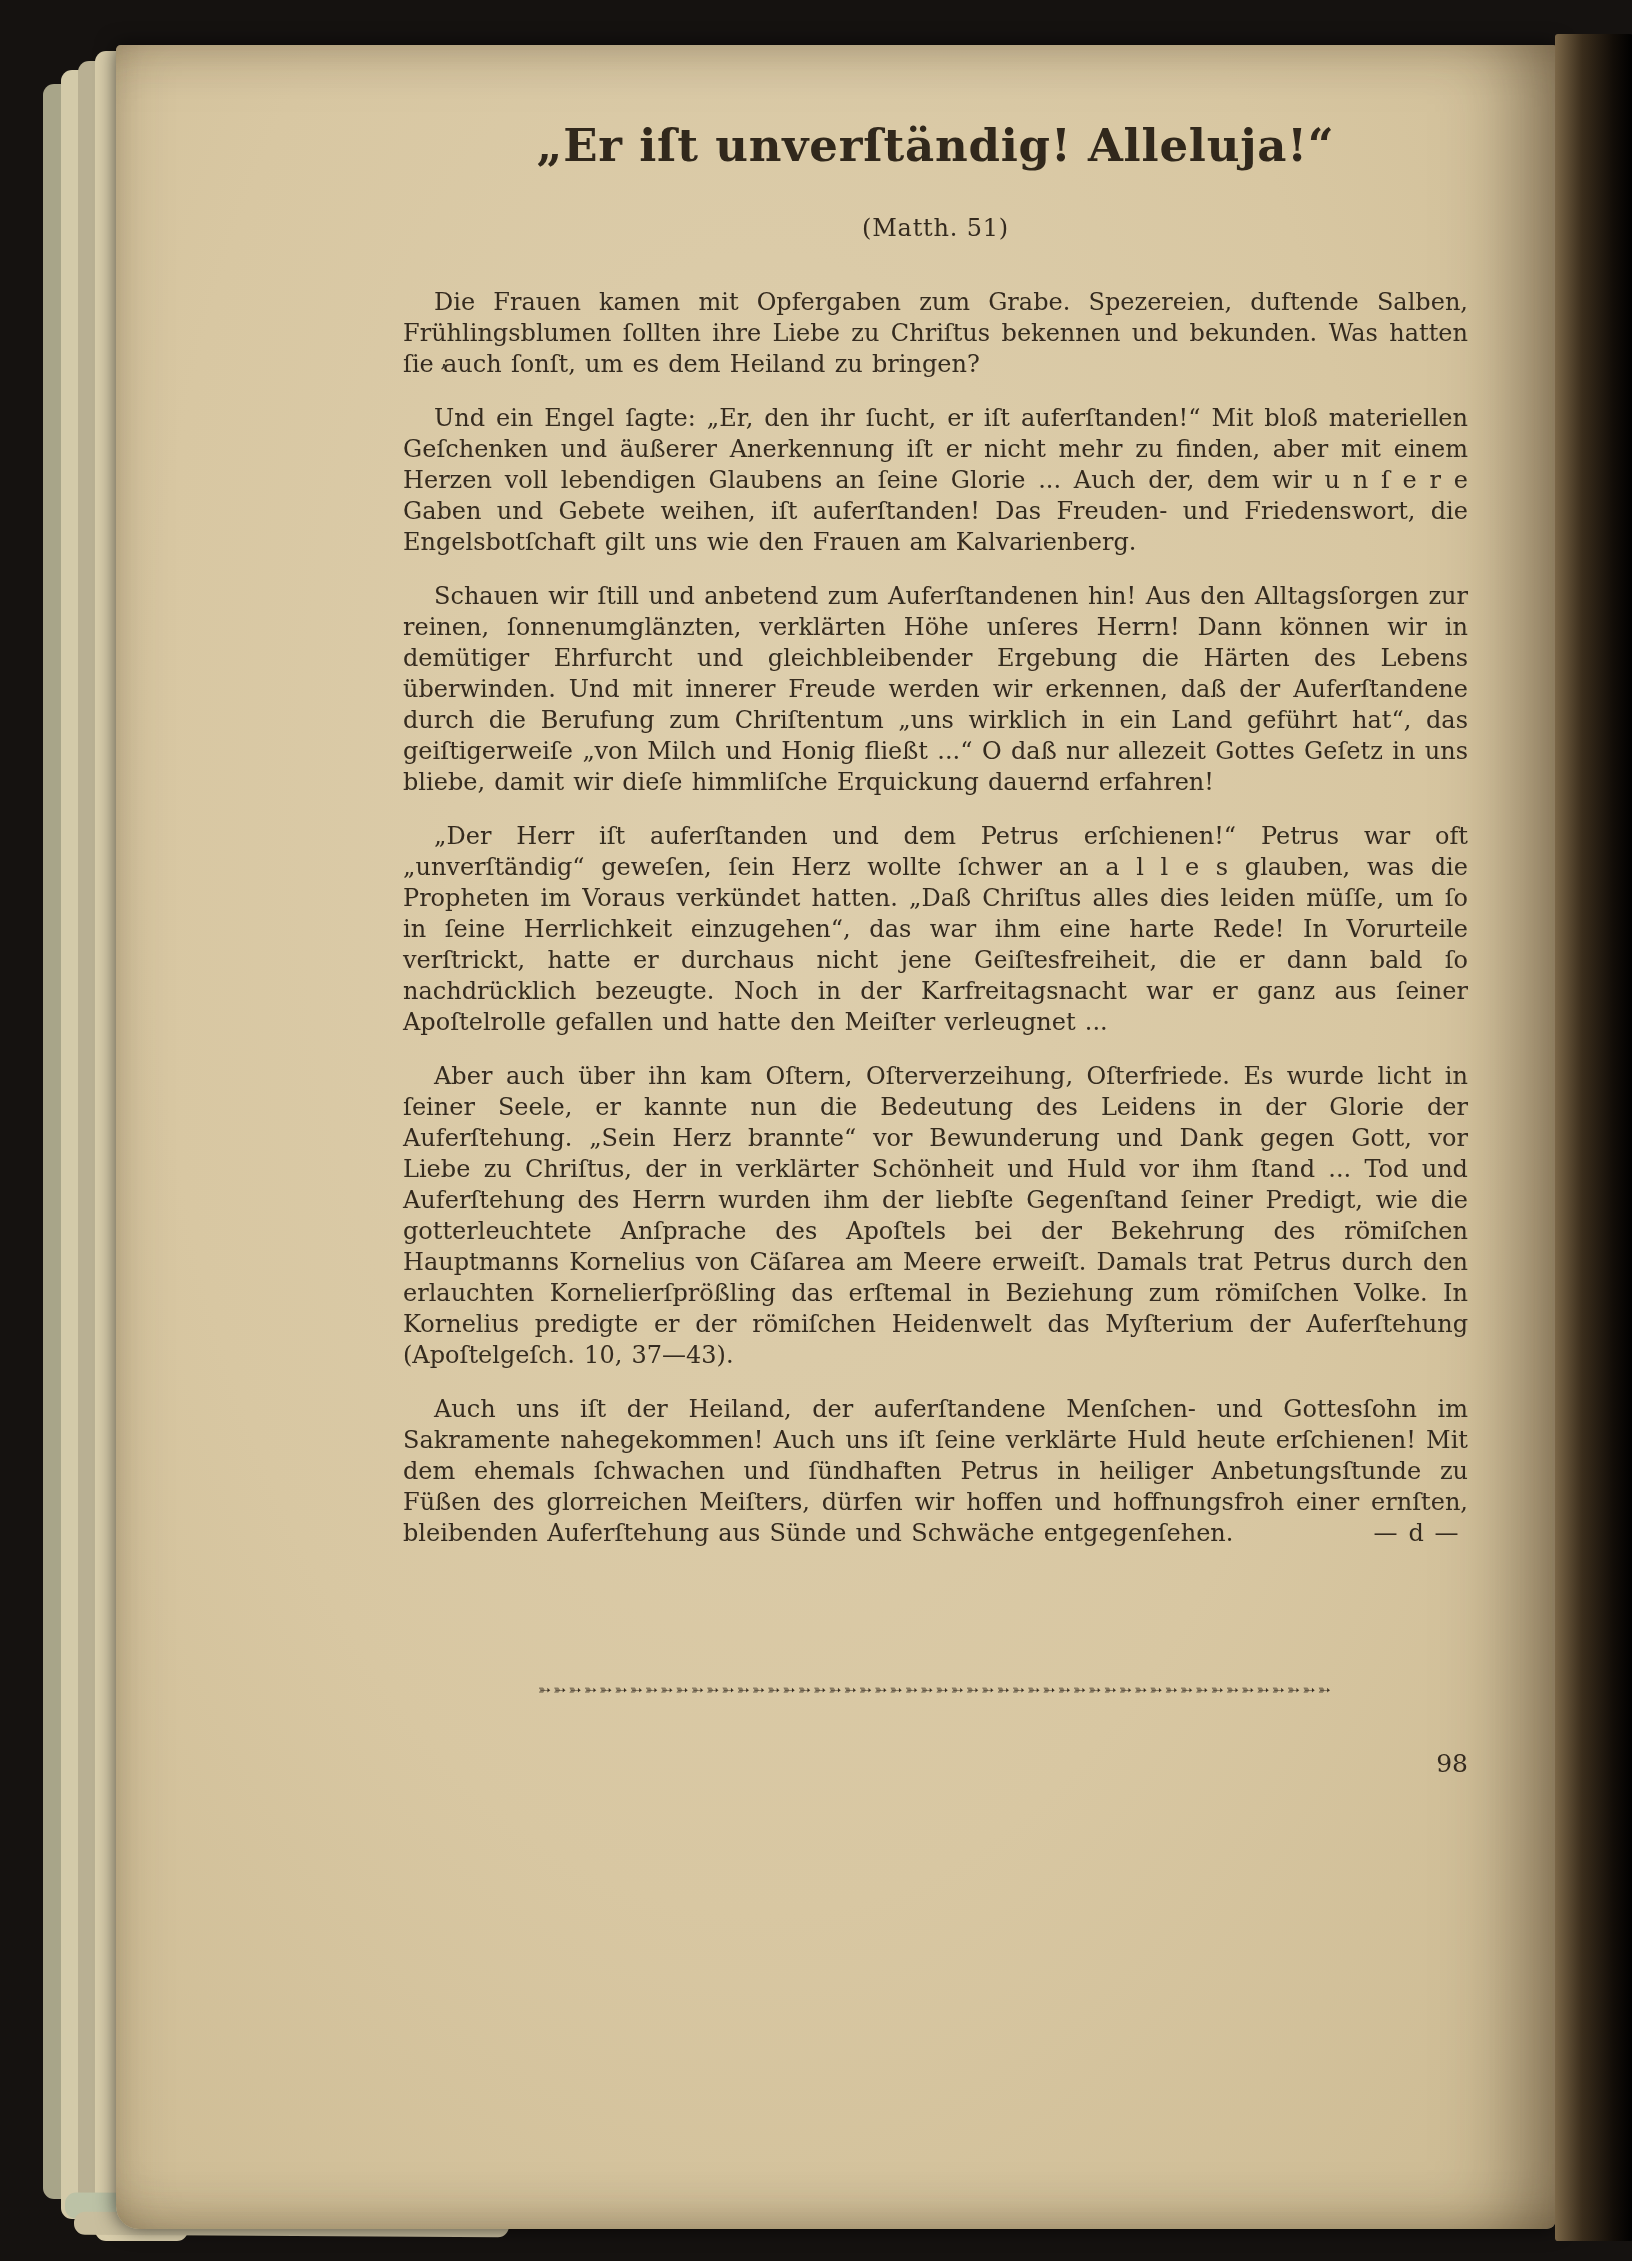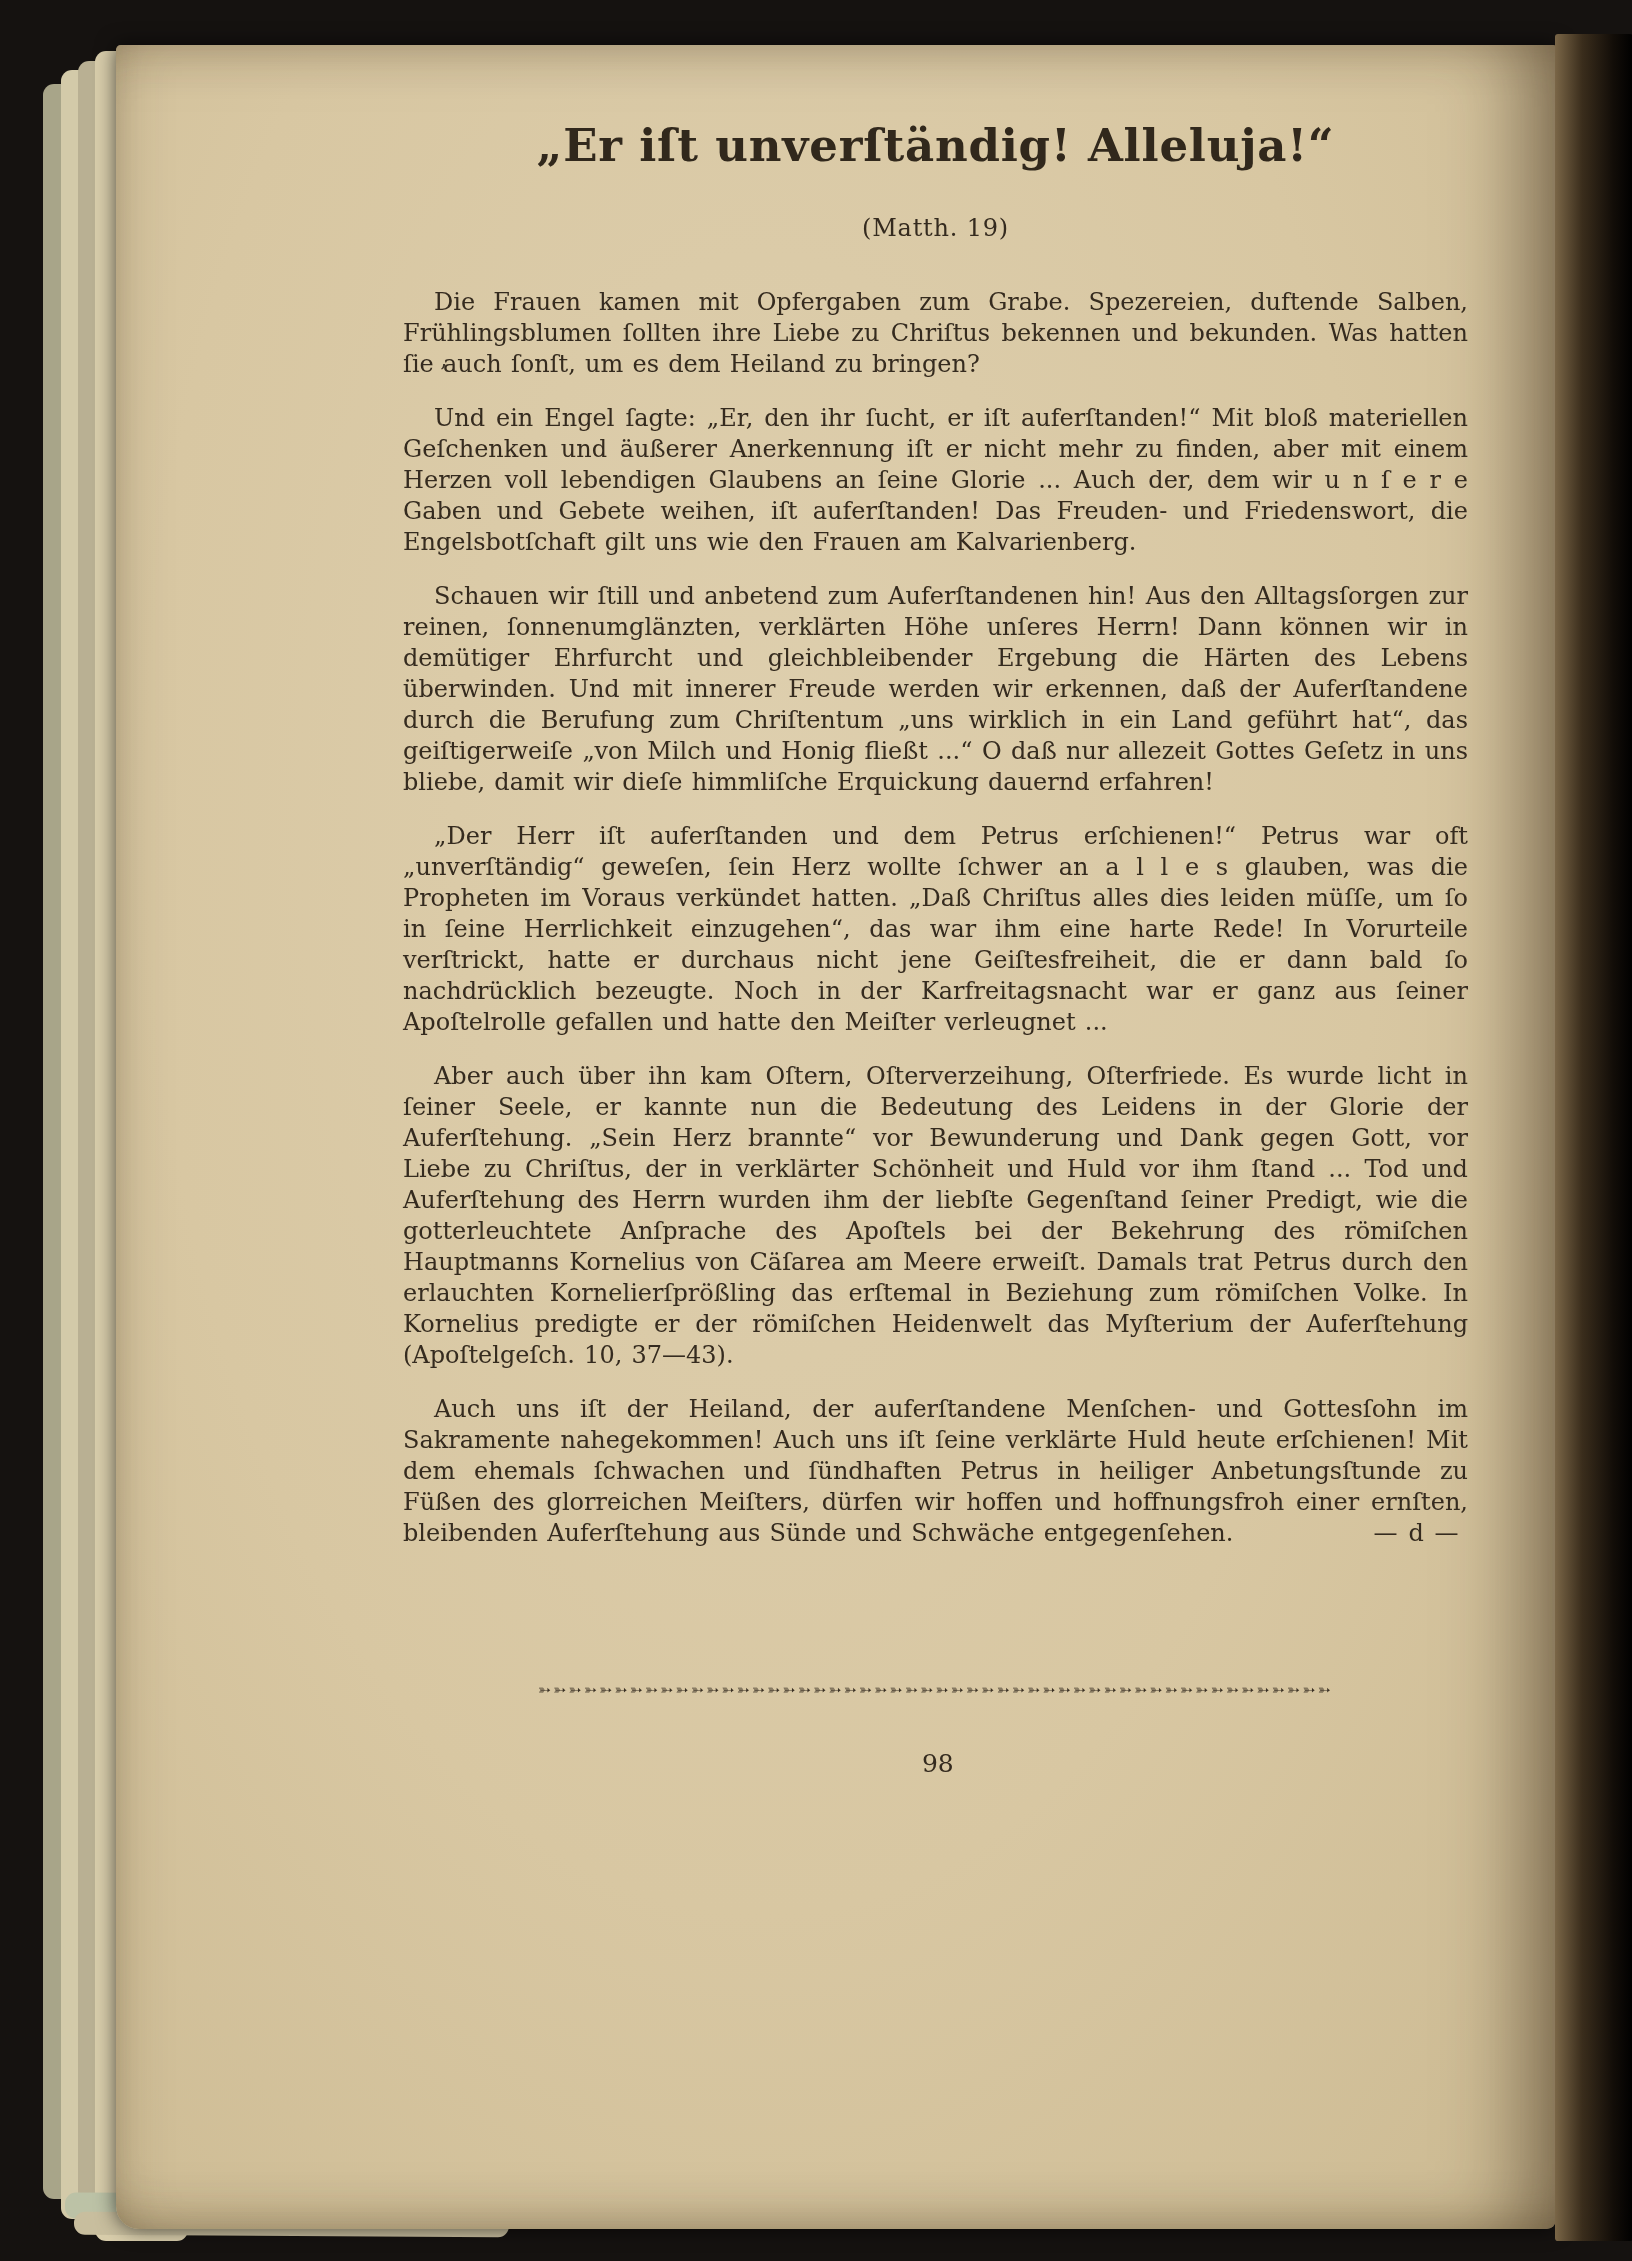--- a/index.html
+++ b/index.html
@@ -61,40 +61,40 @@
     position:absolute; right:7.8px; bottom:1.6px;
     font-size:24px; letter-spacing:1.6px;
   }
   .divider {
     margin-top:132px; text-align:center;
     font-family:"DejaVu Sans", sans-serif;
     font-size:15.5px; letter-spacing:2.3px; white-space:nowrap; overflow:hidden;
     color:#3a3024;
   }
   .page-number {
-    margin-top:50px; text-align:center; font-size:25px; padding-left:4.7px;
+    margin-top:50px; text-align:right; font-size:25px; padding-left:4.7px;
     color:#352b1f;
   }
 </style>
 </head>
 <body>
 
 <div class="scene">
 
   <div class="page-edge e1"></div>
   <div class="page-edge e2"></div>
   <div class="page-edge e3"></div>
   <div class="page-edge e4"></div>
   <div class="page-edge b2"></div>
   <div class="page-edge b1"></div>
 
   <div class="page">
     <div class="content">
       <h1 class="title">„Er iſt unverſtändig! Alleluja!“</h1>
-      <div class="subtitle">(Matth. 19)</div>
+      <div class="subtitle">(Matth. 51)</div>
       <span class="stray">‚</span>
 
       <p class="para first">Die Frauen kamen mit Opfergaben zum Grabe. Spezereien, duftende Salben, Frühlingsblumen ſollten ihre Liebe zu Chriſtus bekennen und bekunden. Was hatten ſie auch ſonſt, um es dem Heiland zu bringen?</p>
       <p class="para">Und ein Engel ſagte: „Er, den ihr ſucht, er iſt auferſtanden!“ Mit bloß materiellen Geſchenken und äußerer Anerkennung iſt er nicht mehr zu finden, aber mit einem Herzen voll lebendigen Glaubens an ſeine Glorie ... Auch der, dem wir u n ſ e r e Gaben und Gebete weihen, iſt auferſtanden! Das Freuden- und Friedenswort, die Engelsbotſchaft gilt uns wie den Frauen am Kalvarienberg.</p>
       <p class="para">Schauen wir ſtill und anbetend zum Auferſtandenen hin! Aus den Alltagsſorgen zur reinen, ſonnenumglänzten, verklärten Höhe unſeres Herrn! Dann können wir in demütiger Ehrfurcht und gleichbleibender Ergebung die Härten des Lebens überwinden. Und mit innerer Freude werden wir erkennen, daß der Auferſtandene durch die Berufung zum Chriſtentum „uns wirklich in ein Land geführt hat“, das geiſtigerweiſe „von Milch und Honig fließt ...“ O daß nur allezeit Gottes Geſetz in uns bliebe, damit wir dieſe himmliſche Erquickung dauernd erfahren!</p>
       <p class="para">„Der Herr iſt auferſtanden und dem Petrus erſchienen!“ Petrus war oft „unverſtändig“ geweſen, ſein Herz wollte ſchwer an a l l e s glauben, was die Propheten im Voraus verkündet hatten. „Daß Chriſtus alles dies leiden müſſe, um ſo in ſeine Herrlichkeit einzugehen“, das war ihm eine harte Rede! In Vorurteile verſtrickt, hatte er durchaus nicht jene Geiſtesfreiheit, die er dann bald ſo nachdrücklich bezeugte. Noch in der Karfreitagsnacht war er ganz aus ſeiner Apoſtelrolle gefallen und hatte den Meiſter verleugnet ...</p>
       <p class="para">Aber auch über ihn kam Oſtern, Oſterverzeihung, Oſterfriede. Es wurde licht in ſeiner Seele, er kannte nun die Bedeutung des Leidens in der Glorie der Auferſtehung. „Sein Herz brannte“ vor Bewunderung und Dank gegen Gott, vor Liebe zu Chriſtus, der in verklärter Schönheit und Huld vor ihm ſtand ... Tod und Auferſtehung des Herrn wurden ihm der liebſte Gegenſtand ſeiner Predigt, wie die gotterleuchtete Anſprache des Apoſtels bei der Bekehrung des römiſchen Hauptmanns Kornelius von Cäſarea am Meere erweiſt. Damals trat Petrus durch den erlauchten Kornelierſprößling das erſtemal in Beziehung zum römiſchen Volke. In Kornelius predigte er der römiſchen Heidenwelt das Myſterium der Auferſtehung (Apoſtelgeſch. 10, 37—43).</p>
 
       <div class="last-wrap">
         <p class="para">Auch uns iſt der Heiland, der auferſtandene Menſchen- und Gottesſohn im Sakramente nahegekommen! Auch uns iſt ſeine verklärte Huld heute erſchienen! Mit dem ehemals ſchwachen und ſündhaften Petrus in heiliger Anbetungsſtunde zu Füßen des glorreichen Meiſters, dürfen wir hoffen und hoffnungsfroh einer ernſten, bleibenden Auferſtehung aus Sünde und Schwäche entgegenſehen.</p>

